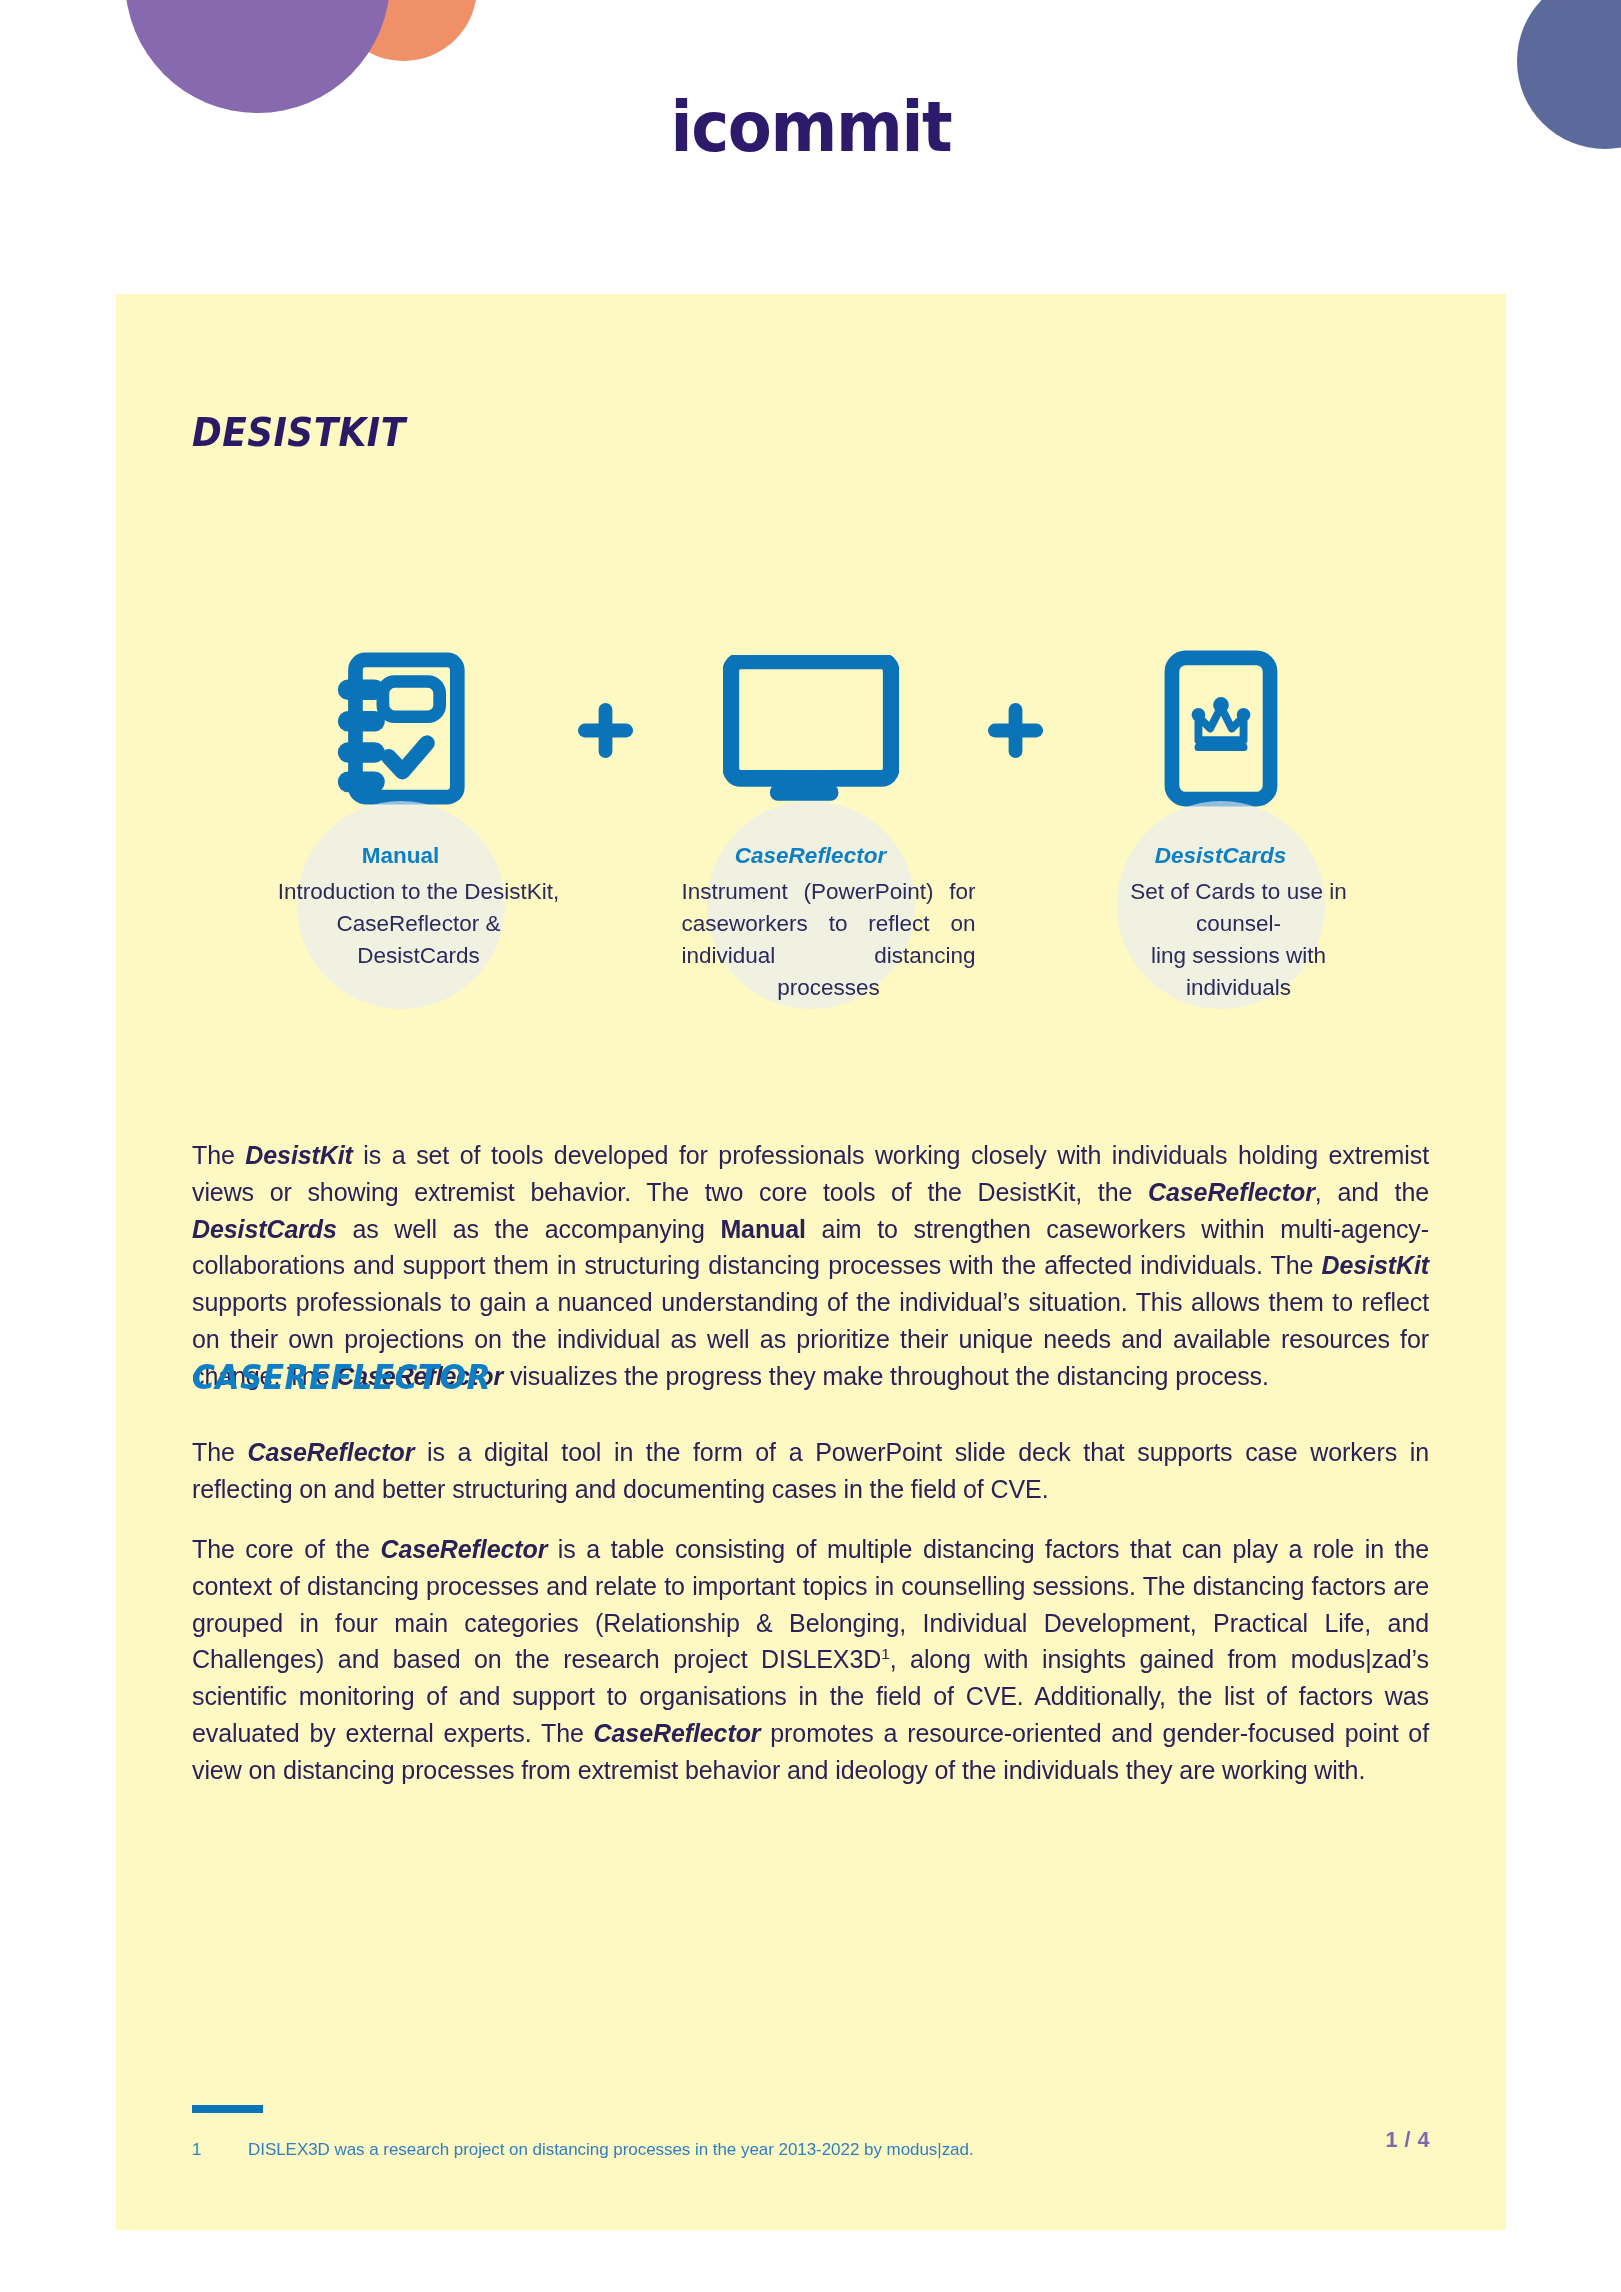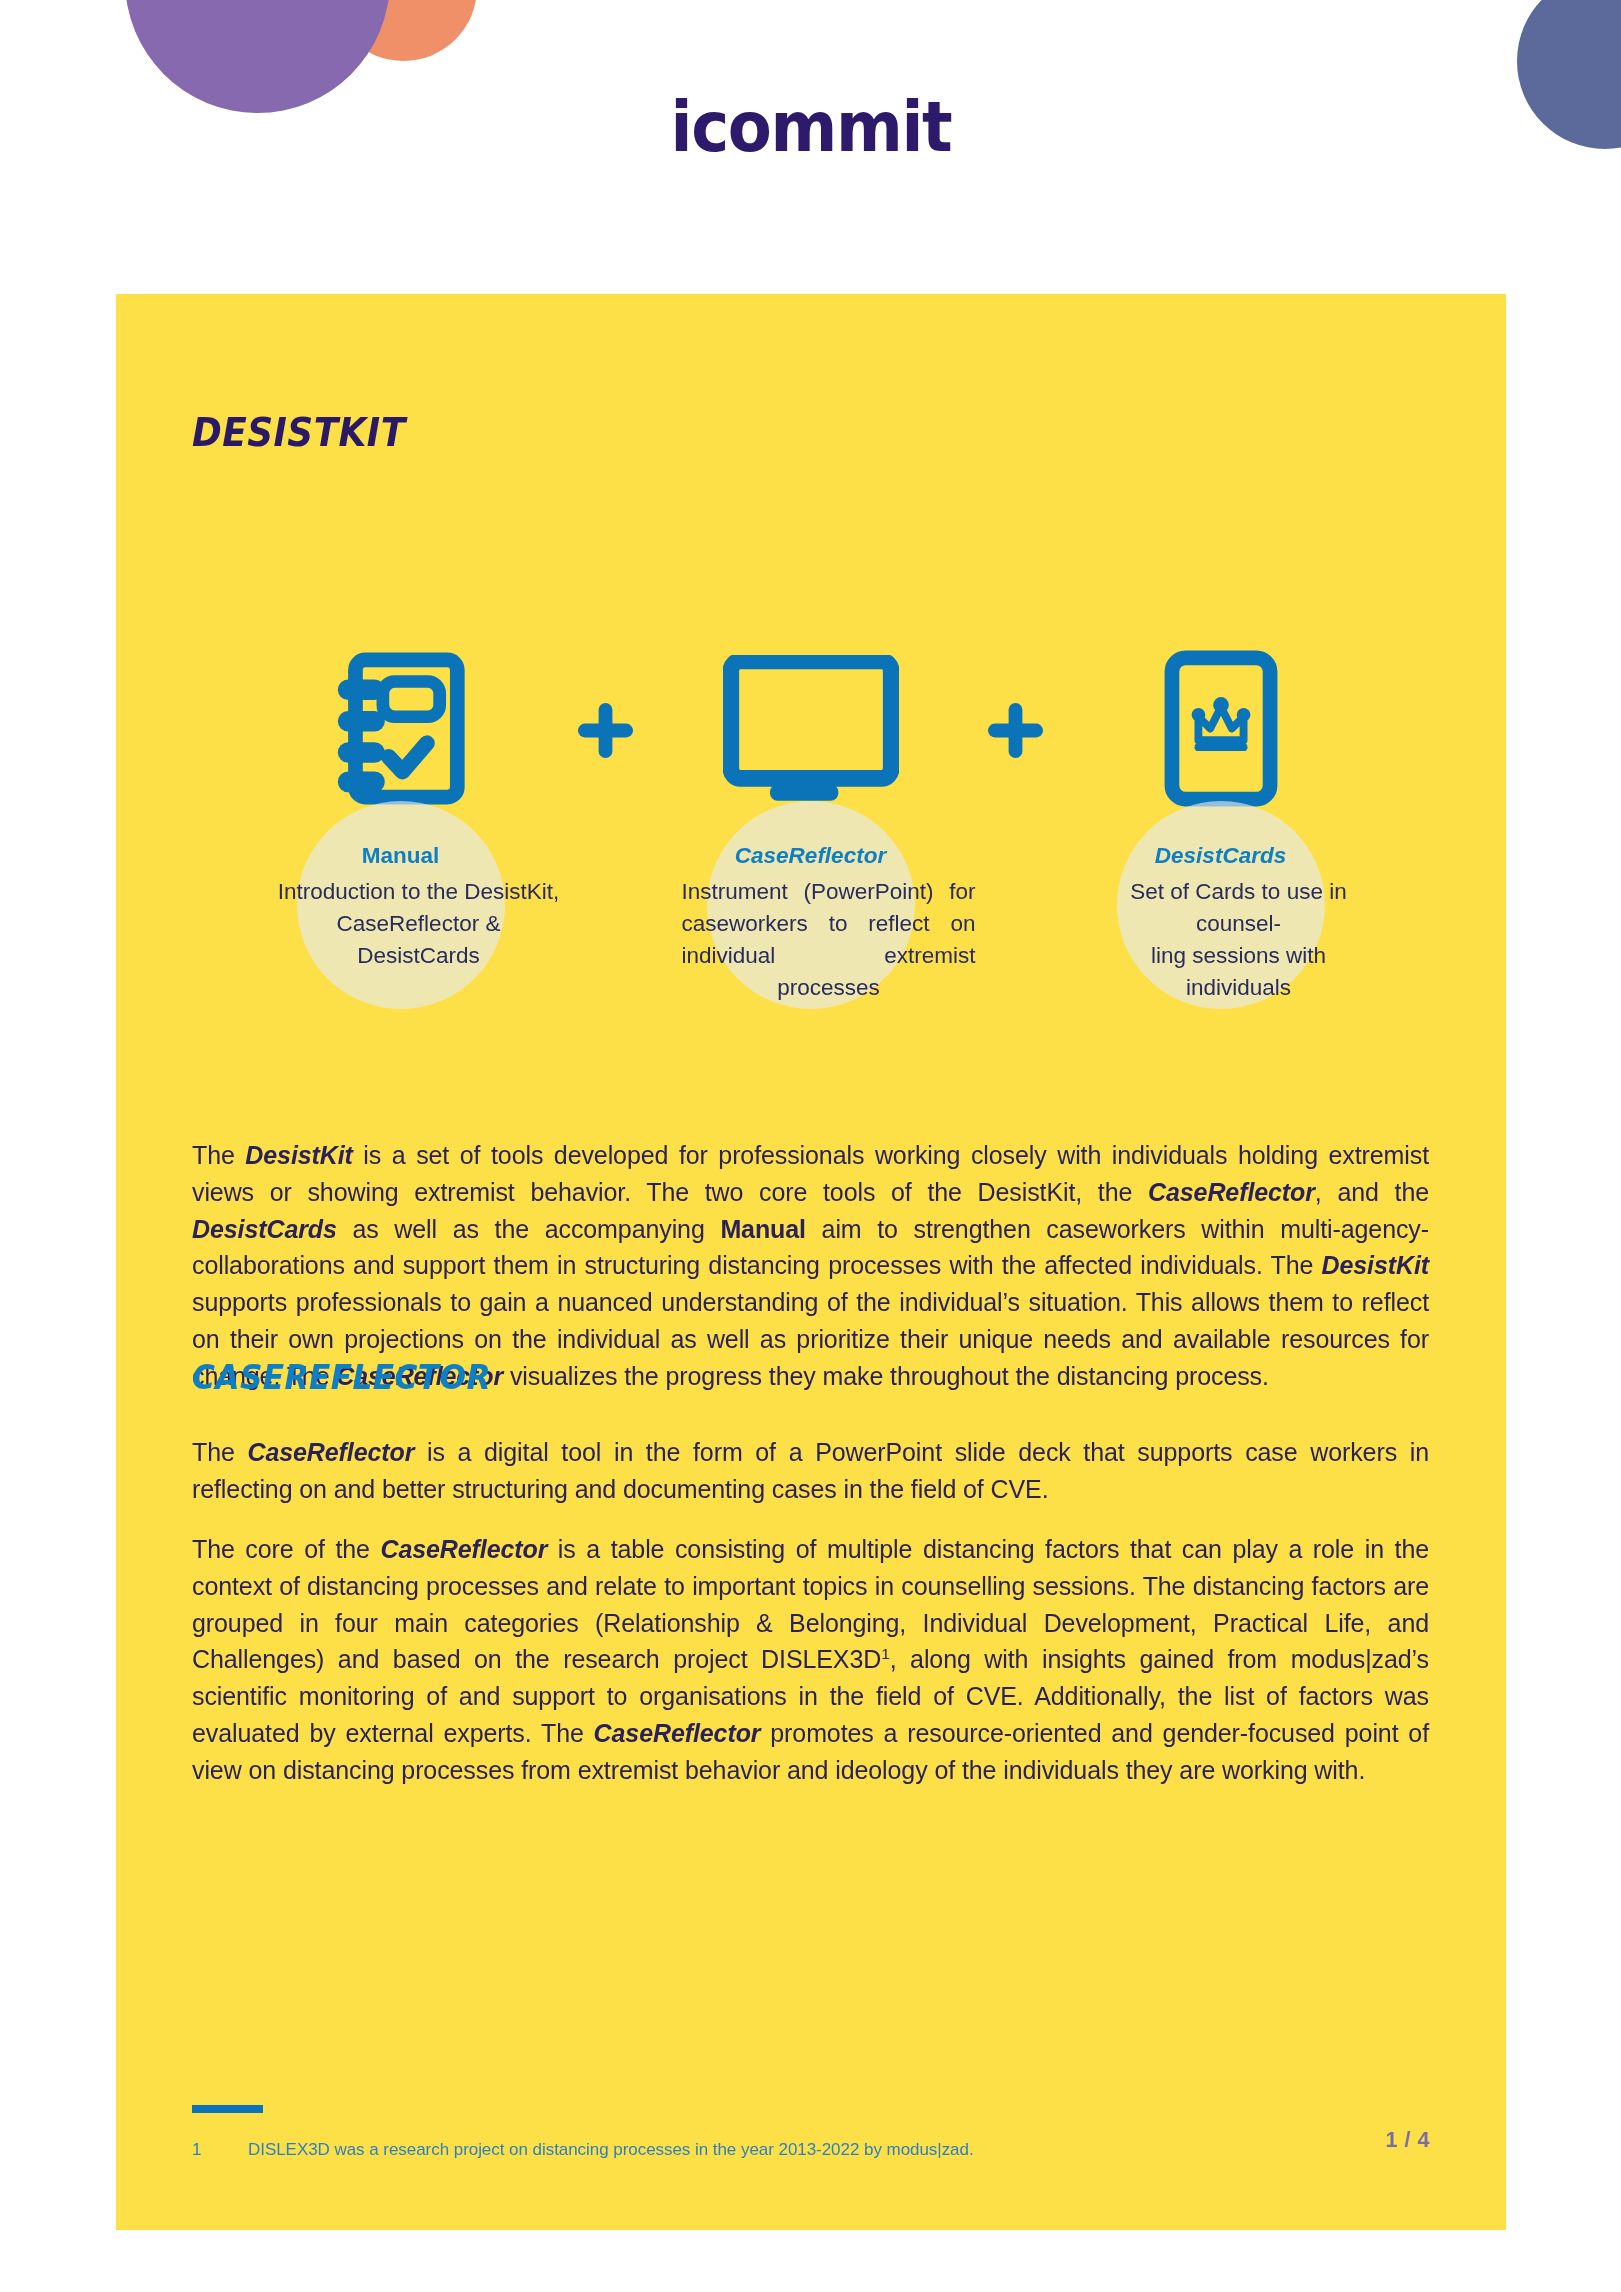--- a/index.html
+++ b/index.html
@@ -56,21 +56,21 @@
     transform: scaleX(0.93);
   }
 
   
   #panel {
     position: absolute;
     left: 116px;
     top: 294px;
     width: 1390px;
     height: 1936px;
-    background: #fde047;
+    background: #fef9c3;
     z-index: 2;
   }
 
   .inner { position: absolute; left: 76px; width: 1237px; }
 
   
   #kit-title {
     top: 116px;
     font-family: "DejaVu Sans", sans-serif;
     font-size: 39px;
@@ -302,21 +302,21 @@
 CaseReflector &amp; DesistCards</div>
       </div>
     </div>
 
     <div class="cap-spacer"></div>
 
     <div class="cap-wrap">
       <div class="cap-halo"></div>
       <div class="cap-inner">
         <div class="cap-title ital">CaseReflector</div>
-        <div class="cap-body cap-w2">Instrument (PowerPoint) for caseworkers to reflect on individual extremist processes</div>
+        <div class="cap-body cap-w2">Instrument (PowerPoint) for caseworkers to reflect on individual distancing processes</div>
       </div>
     </div>
 
     <div class="cap-spacer"></div>
 
     <div class="cap-wrap">
       <div class="cap-halo"></div>
       <div class="cap-inner">
         <div class="cap-title ital">DesistCards</div>
         <div class="cap-body cap-w3">Set of Cards to use in counsel-

